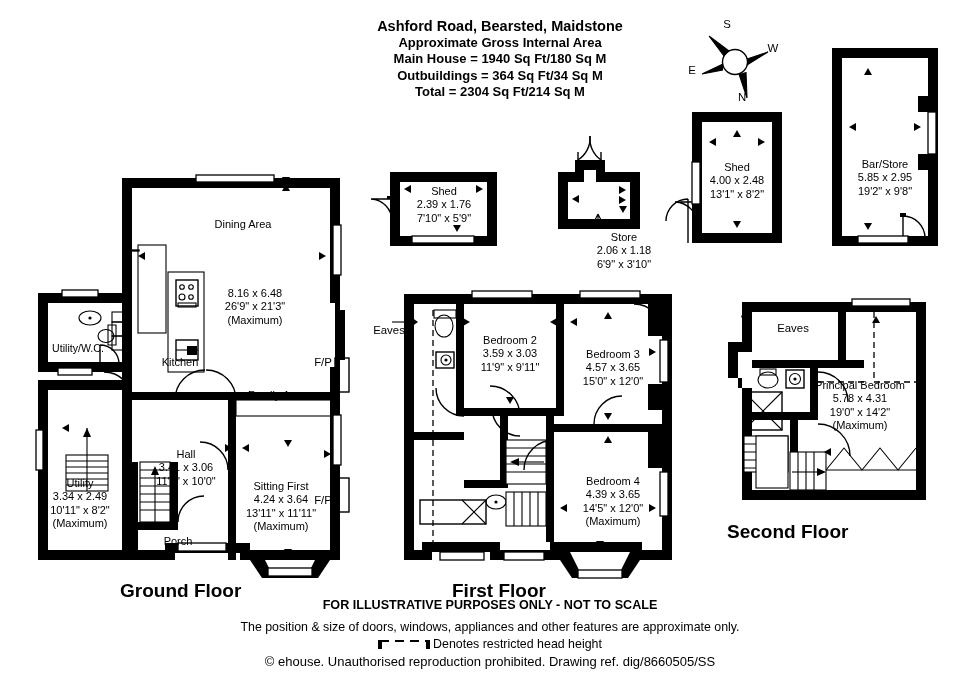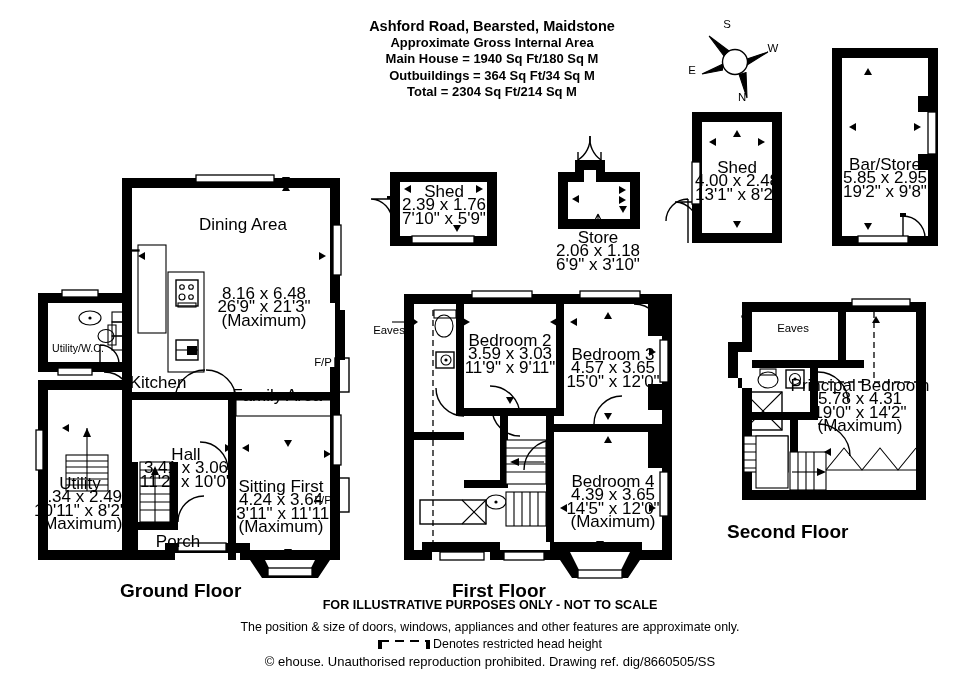--- a/index.html
+++ b/index.html
@@ -12,40 +12,40 @@
     position: relative;
     font-family: "Liberation Sans", sans-serif;
     color: #000000;
     overflow: hidden;
   }
   .stage { position: absolute; left: 0; top: 0; width: 980px; height: 692px; }
 
   
   .hdr {
     position: absolute;
-    left: 312px; top: 18px; width: 360px;
+    left: 320px; top: 18px; width: 360px;
     text-align: center;
     font-weight: bold;
     line-height: 16.5px;
   }
   .hdr .l1 { font-size: 14.5px; }
   .hdr .l2 { font-size: 13px; }
   .hdr .l3 { font-size: 13px; }
 
   .floor-label {
     position: absolute;
     font-size: 19px;
     font-weight: bold;
     white-space: nowrap;
   }
 
   .rm {
     position: absolute;
     text-align: center;
-    font-size: 17px;
+    font-size: 11px;
     line-height: 13.4px;
     white-space: nowrap;
     transform: translateX(-50%);
   }
   .rm span { display: block; }
 
   .tiny {
     position: absolute;
     font-size: 11.4px;
     white-space: nowrap;
@@ -159,21 +159,21 @@
     <path class="thin" d="M 601,160 A 26 26 0 0 1 590,136"></path>
     <path class="thin" d="M 578,160 L 578,152 M 601,160 L 601,152"></path>
 
     <path class="arw" d="M 572,199 l 7,-4 l 0,8 Z"></path>
     <path class="arw" d="M 626,190 l -7,-4 l 0,8 Z"></path>
     <path class="arw" d="M 626,200 l -7,-4 l 0,8 Z"></path>
     <path class="arw" d="M 623,213 l -4,-7 l 8,0 Z"></path>
 
     <path class="thin2" d="M 598,229 L 598,214 M 598,214 l -4,8 M 598,214 l 4,8"></path>
   </svg>
-  <div class="rm" style="left:598px; top:231px;">
+  <div class="rm" style="left:624px; top:231px;">
     <span class="nm">Store</span>
     <span>2.06 x 1.18</span>
     <span>6'9" x 3'10"</span>
   </div>
 
   <svg width="980" height="692">
     <path class="w" d="M 692,112 L 782,112 L 782,243 L 692,243 Z
                        M 702,122 L 772,122 L 772,233 L 702,233 Z" fill-rule="evenodd"></path>
 
     <rect class="win" x="692" y="162" width="8" height="42"></rect>
@@ -319,26 +319,26 @@
     <path class="arw" d="M 232,448 l -7,-4 l 0,8 Z"></path>
     <path class="arw" d="M 242,448 l 7,-4 l 0,8 Z"></path>
     <path class="arw" d="M 288,447 l -4,-7 l 8,0 Z"></path>
     <path class="arw" d="M 331,454 l -7,-4 l 0,8 Z"></path>
     <path class="arw" d="M 288,556 l -4,-7 l 8,0 Z"></path>
   </svg>
 
   <div class="rm" style="left:243px; top:218px;">
     <span class="nm">Dining Area</span>
   </div>
-  <div class="rm" style="left:264px; top:287px;">
+  <div class="rm" style="left:255px; top:287px;">
     <span>8.16 x 6.48</span>
     <span>26'9" x 21'3"</span>
     <span>(Maximum)</span>
   </div>
-  <div class="rm" style="left:158px; top:356px;margin-top:20px;">
+  <div class="rm" style="left:180px; top:356px;">
     <span class="nm">Kitchen</span>
   </div>
   <div class="rm" style="left:78px; top:318px; font-size:10.6px;margin-top:24px;">
     <span class="nm" style="font-size:10.6px">Utility/W.C.</span>
   </div>
   <div class="rm" style="left:277px; top:389px;">
     <span class="nm">Family Area</span>
   </div>
   <div class="rm" style="left:80px; top:477px;">
     <span class="nm">Utility</span>

